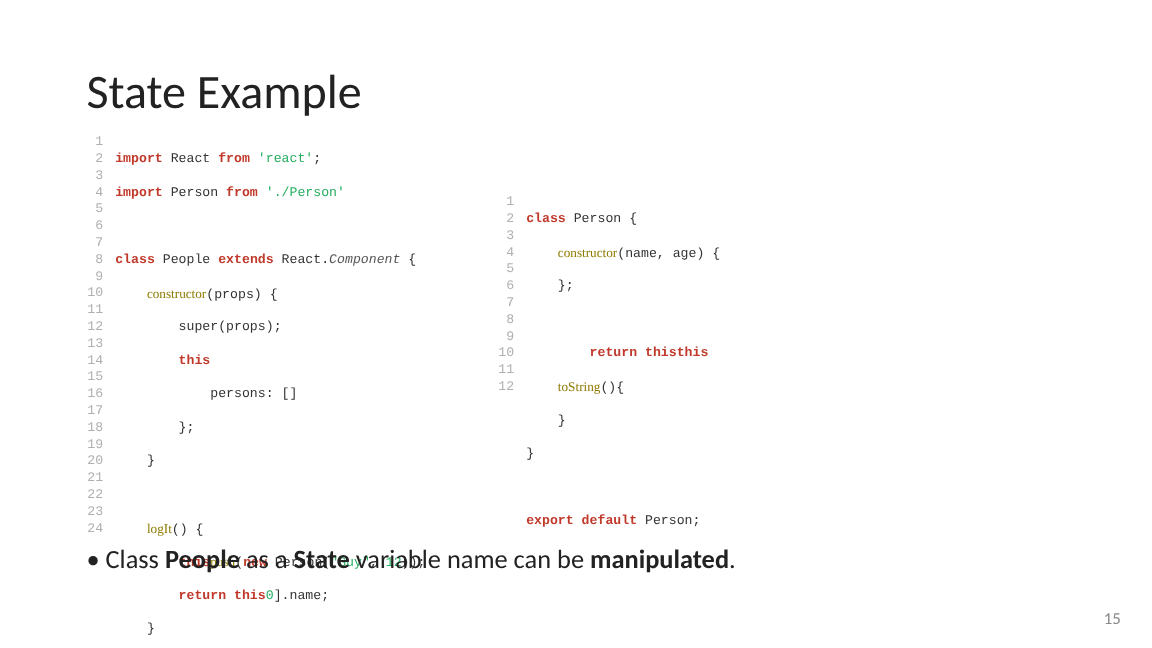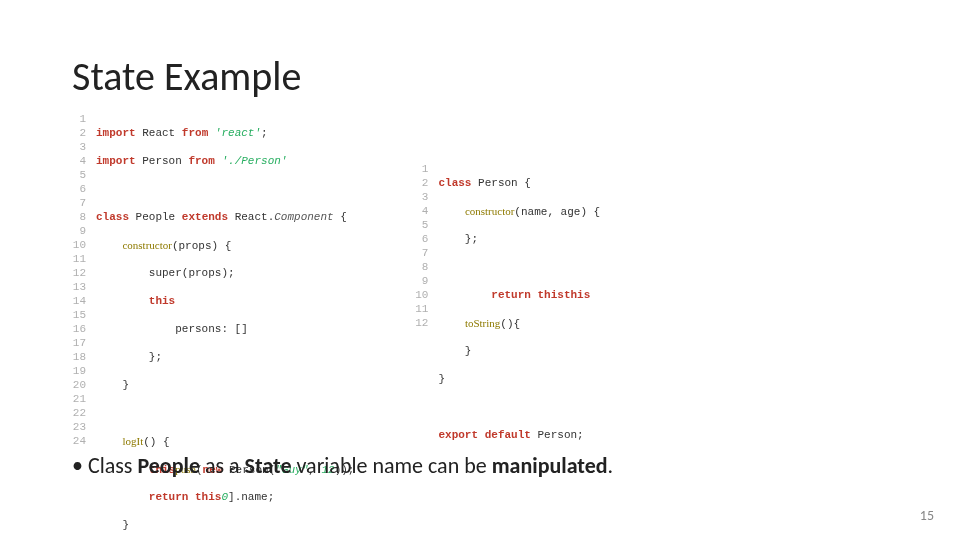--- a/index.html
+++ b/index.html
@@ -41,21 +41,21 @@
     text-align: right;
     color: #b0b0b0;
     padding-right: 10px;
     user-select: none;
     min-width: 24px;
   }
   .gutter div { height: 14px; }
   .lines { white-space: pre; }
   .lines div { height: 14px; }
   .kw     { color: #c0392b; font-weight: bold; }     
-  .str    { color: #27ae60; font-style: italic; }                         
+  .str    { color: #27ae60; }                         
   .fn     { color: #8e7a00; font-family: Liberation Serif, serif; }                         
   .id     { color: #555; font-style: italic; }                            
   .und    { text-decoration-color: #888; }
   .bullet {
     position: absolute;
     top: 452px;
     left: 72px;
     font-size: 22px;
     color: #222;
   }

